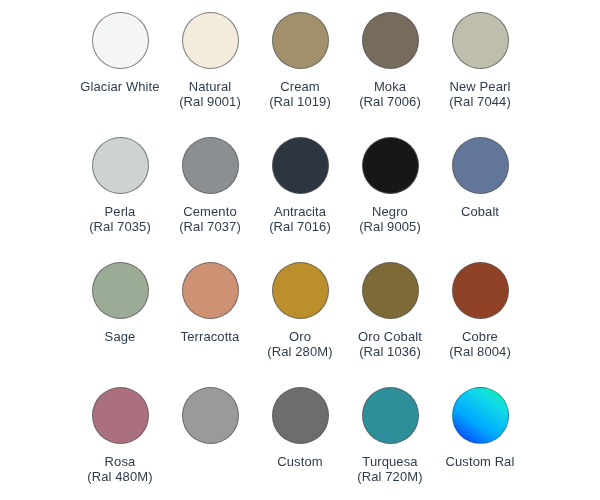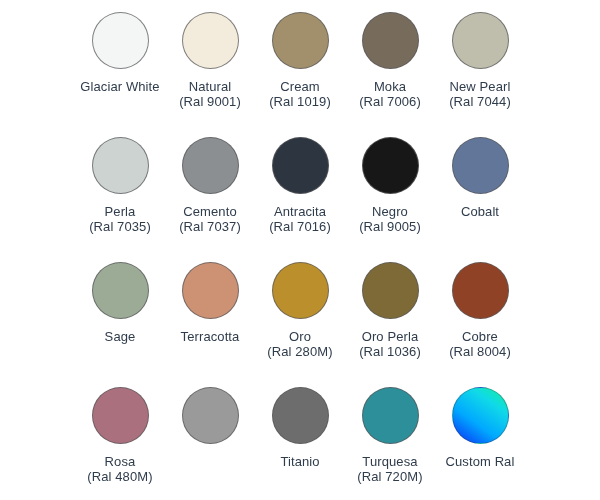--- a/index.html
+++ b/index.html
@@ -161,21 +161,21 @@
       <div class="swatch-cell">
         <div class="swatch-dot" style="background: rgb(188, 143, 45);"></div>
         <div class="swatch-labels">
           <span class="swatch-name">Oro</span>
           <span class="swatch-code">(Ral 280M)</span>
         </div>
       </div>
       <div class="swatch-cell">
         <div class="swatch-dot" style="background: rgb(126, 106, 54);"></div>
         <div class="swatch-labels">
-          <span class="swatch-name">Oro Perla</span>
+          <span class="swatch-name">Oro Cobalt</span>
           <span class="swatch-code">(Ral 1036)</span>
         </div>
       </div>
       <div class="swatch-cell">
         <div class="swatch-dot" style="background: rgb(143, 66, 38);"></div>
         <div class="swatch-labels">
           <span class="swatch-name">Cobre</span>
           <span class="swatch-code">(Ral 8004)</span>
         </div>
       </div>
@@ -185,21 +185,21 @@
           <span class="swatch-name">Rosa</span>
           <span class="swatch-code">(Ral 480M)</span>
         </div>
       </div>
       <div class="swatch-cell">
         <div class="swatch-dot" style="background: rgb(154, 154, 154);"></div>
       </div>
       <div class="swatch-cell">
         <div class="swatch-dot" style="background: rgb(109, 109, 109);"></div>
         <div class="swatch-labels">
-          <span class="swatch-name">Titanio</span>
+          <span class="swatch-name">Custom</span>
         </div>
       </div>
       <div class="swatch-cell">
         <div class="swatch-dot" style="background: rgb(44, 143, 153);"></div>
         <div class="swatch-labels">
           <span class="swatch-name">Turquesa</span>
           <span class="swatch-code">(Ral 720M)</span>
         </div>
       </div>
       <div class="swatch-cell">

